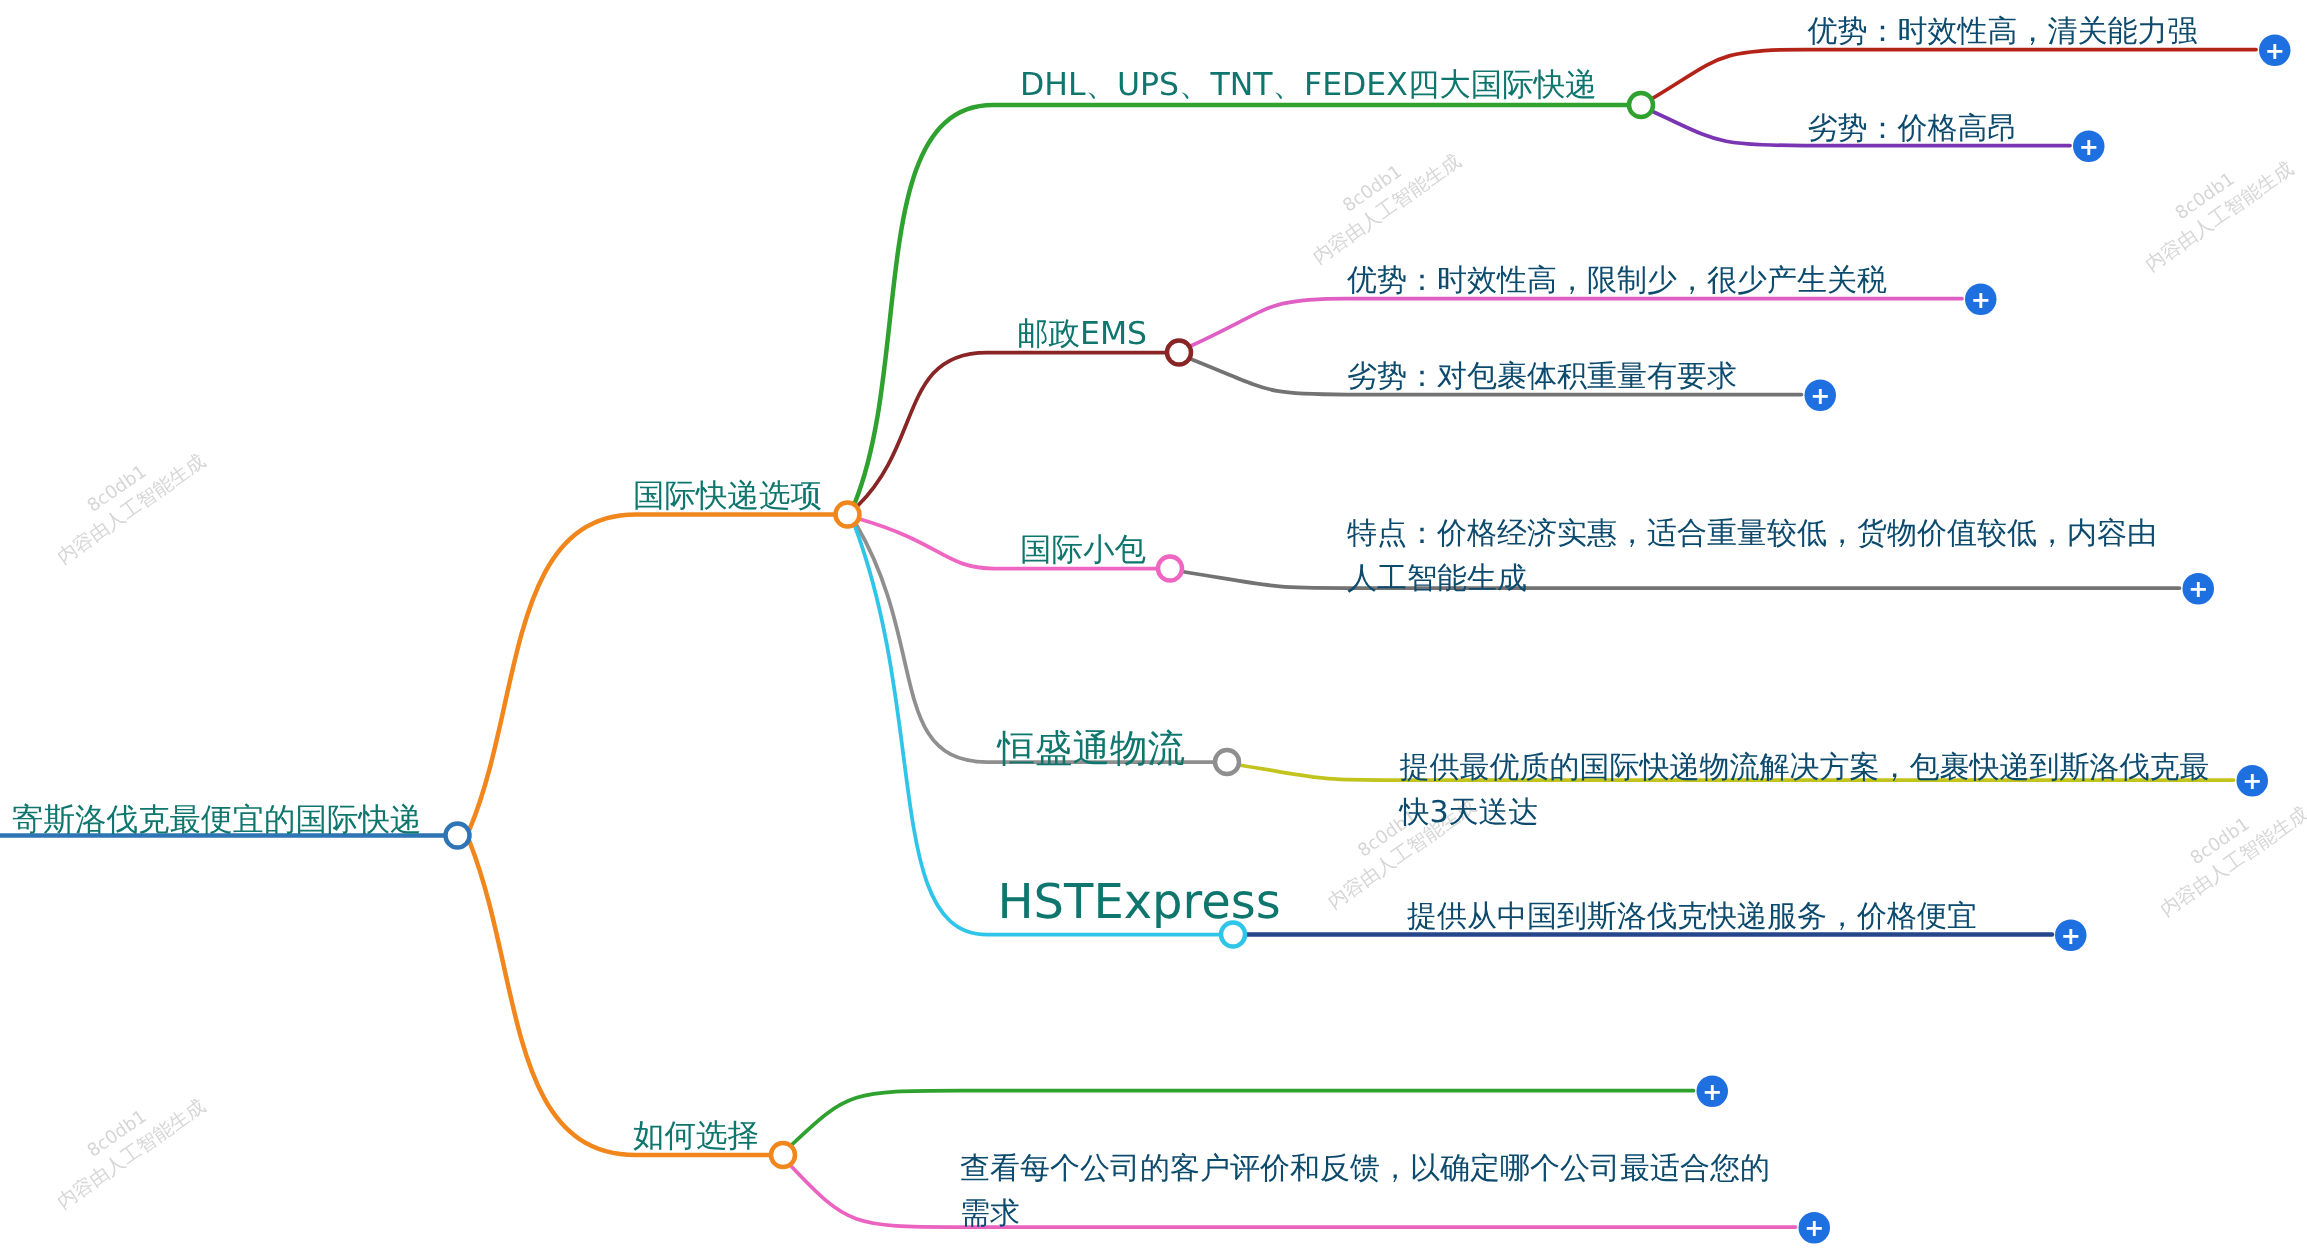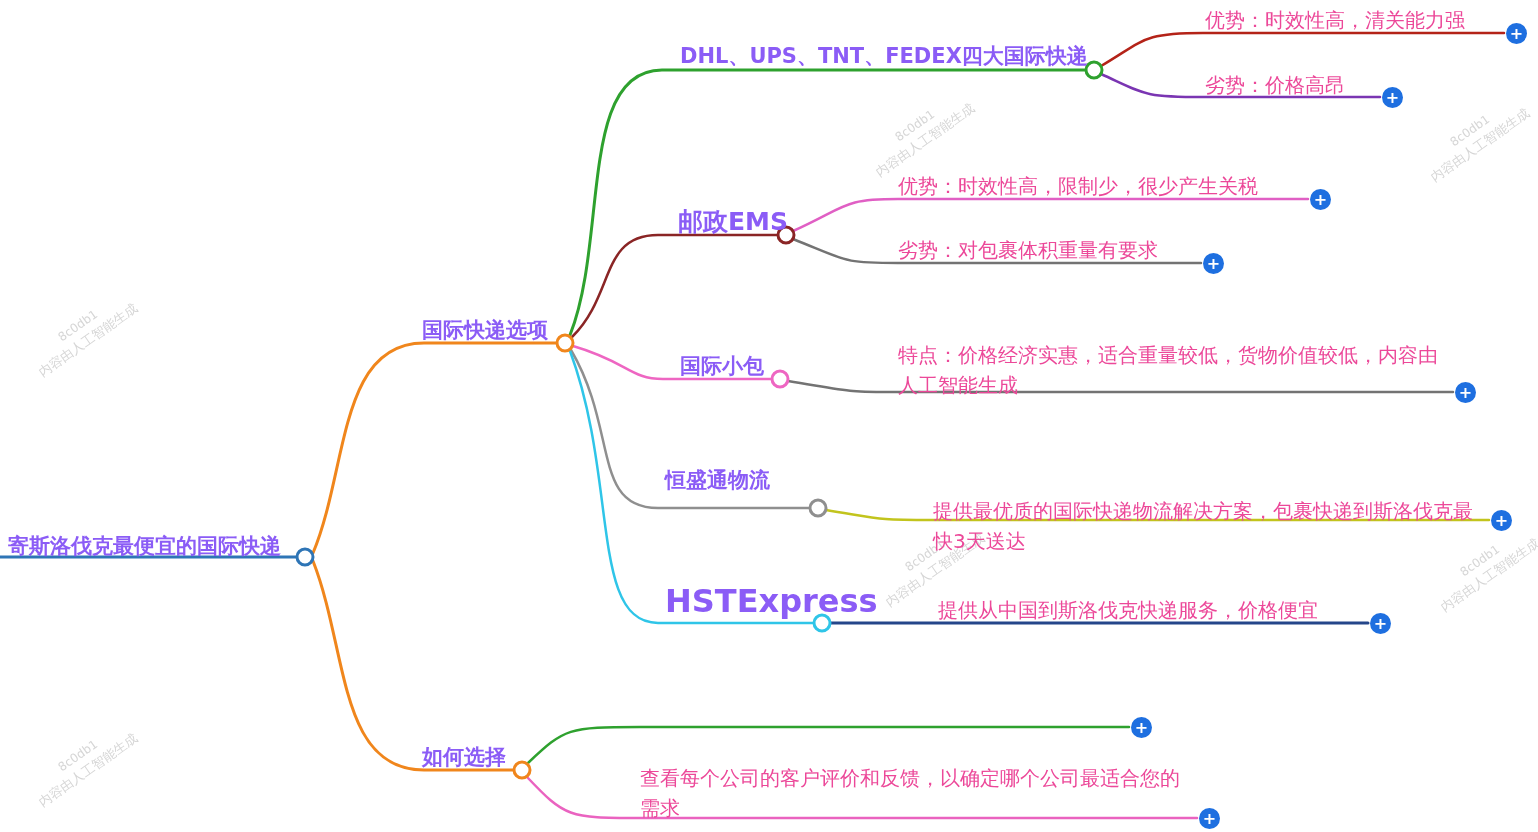--- a/index.html
+++ b/index.html
@@ -6,23 +6,23 @@
   html,body { width:1538px; height:832px; }
   body {
     font-family:"DejaVu Sans","Liberation Sans",sans-serif;
     background:#ffffff;
     overflow:hidden;
   }
   .canvas { position:relative; width:1538px; height:832px; background:#ffffff; }
   .edges { position:absolute; left:0; top:0; width:1538px; height:832px; }
   .label {
     position:absolute; white-space:nowrap;
-    font-size:20px; line-height:26px; color:#ec4899;
+    font-size:20px; line-height:26px; color:#0c4a6e;
   }
-  .label.bold { font-weight:bold; color:#8b5cf6; }
+  .label.bold { font-weight:normal; color:#0f766e; }
   .label.wrap { white-space:normal; line-height:30px; }
   .plus {
     position:absolute; width:21px; height:21px; border-radius:50%;
     background:var(--c-plus,#1e6fe0); color:#ffffff;
     display:flex; align-items:center; justify-content:center;
     font-size:16px; font-weight:bold; cursor:pointer; user-select:none;
   }
   .watermark {
     position:absolute; color:#d6d6d6; text-align:center;
     transform:rotate(-35deg); line-height:18px; pointer-events:none;
@@ -100,28 +100,28 @@
 
   <div class="label bold" style="left:8px; top:533px; font-size:21px;">寄斯洛伐克最便宜的国际快递</div>
 
   <div class="label bold" style="left:422px; top:317px; font-size:21px;">国际快递选项</div>
   <div class="label bold" style="left:422px; top:744px; font-size:21px;">如何选择</div>
 
   <div class="label bold" style="left:680px; top:43px; font-size:21px;">DHL、UPS、TNT、FEDEX四大国际快递</div>
   <div class="label" style="left:1205px; top:7px;">优势：时效性高，清关能力强</div>
   <div class="label" style="left:1205px; top:72px;">劣势：价格高昂</div>
 
-  <div class="label bold" style="left:678px; top:209px; font-size:25px;">邮政EMS</div>
+  <div class="label bold" style="left:678px; top:209px; font-size:21px;">邮政EMS</div>
   <div class="label" style="left:898px; top:173px;">优势：时效性高，限制少，很少产生关税</div>
   <div class="label" style="left:898px; top:237px;">劣势：对包裹体积重量有要求</div>
 
   <div class="label bold" style="left:680px; top:353px; font-size:21px;">国际小包</div>
   <div class="label wrap" style="left:898px; top:340px; width:545px;">特点：价格经济实惠，适合重量较低，货物价值较低，内容由人工智能生成</div>
 
-  <div class="label bold" style="left:665px; top:467px; font-size:21px;">恒盛通物流</div>
+  <div class="label bold" style="left:665px; top:486px; font-size:25px;">恒盛通物流</div>
   <div class="label wrap" style="left:933px; top:468px; width:550px;margin-top:28px;">提供最优质的国际快递物流解决方案，包裹快递到斯洛伐克最快3天送达</div>
 
   <div class="label bold" style="left:665px; top:588px; font-size:32px;">HSTExpress</div>
   <div class="label" style="left:938px; top:597px;text-align:right;">提供从中国到斯洛伐克快递服务，价格便宜</div>
 
   <div class="label wrap" style="left:640px; top:763px; width:545px;">查看每个公司的客户评价和反馈，以确定哪个公司最适合您的需求</div>
 
   <div class="plus" style="left:1506px; top:23px;">
       <span>+</span>
     </div>

